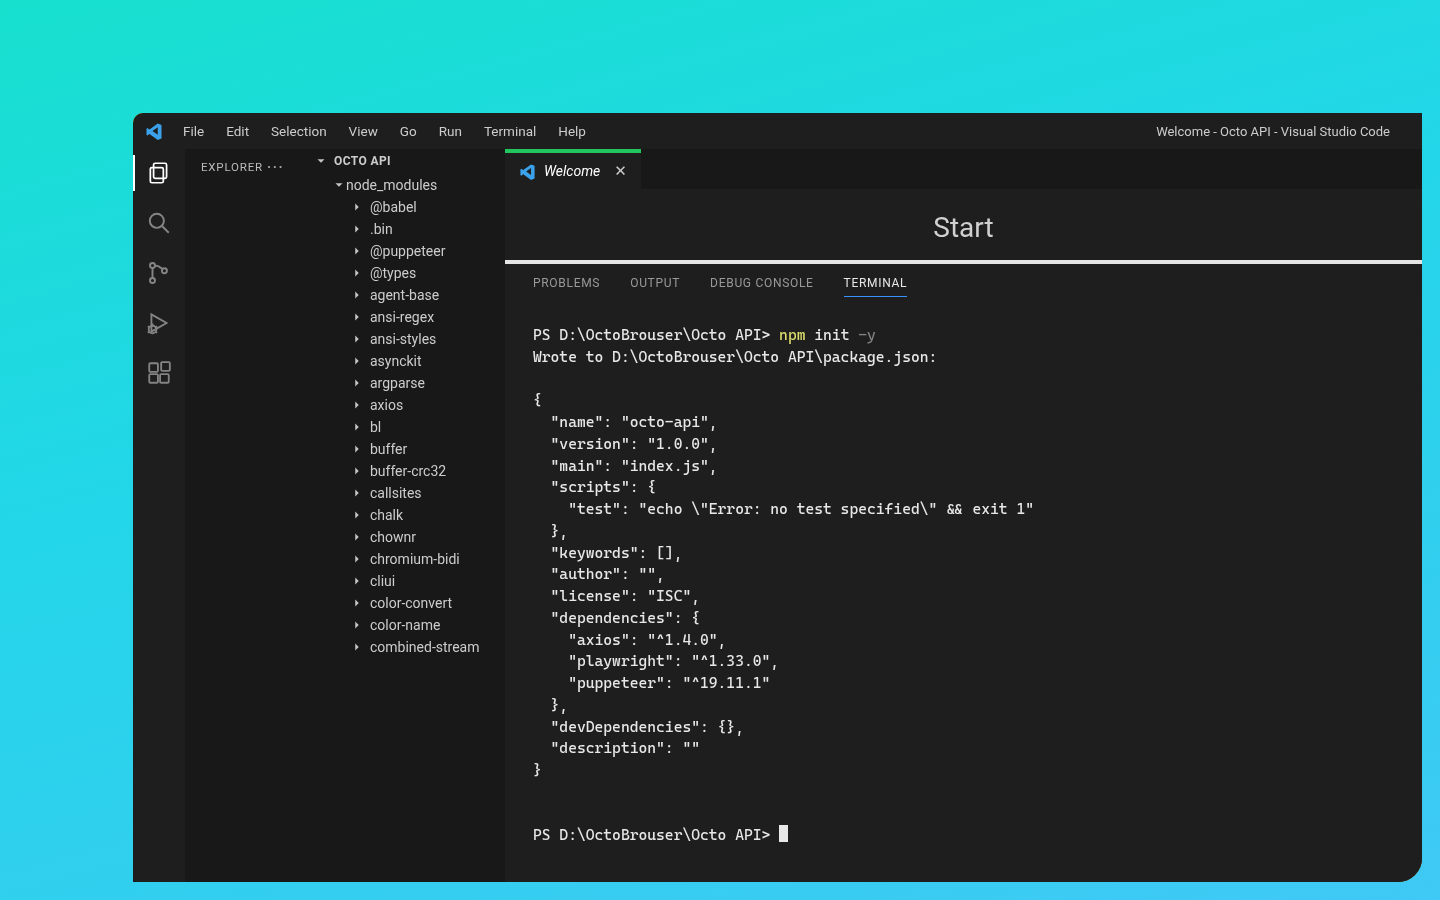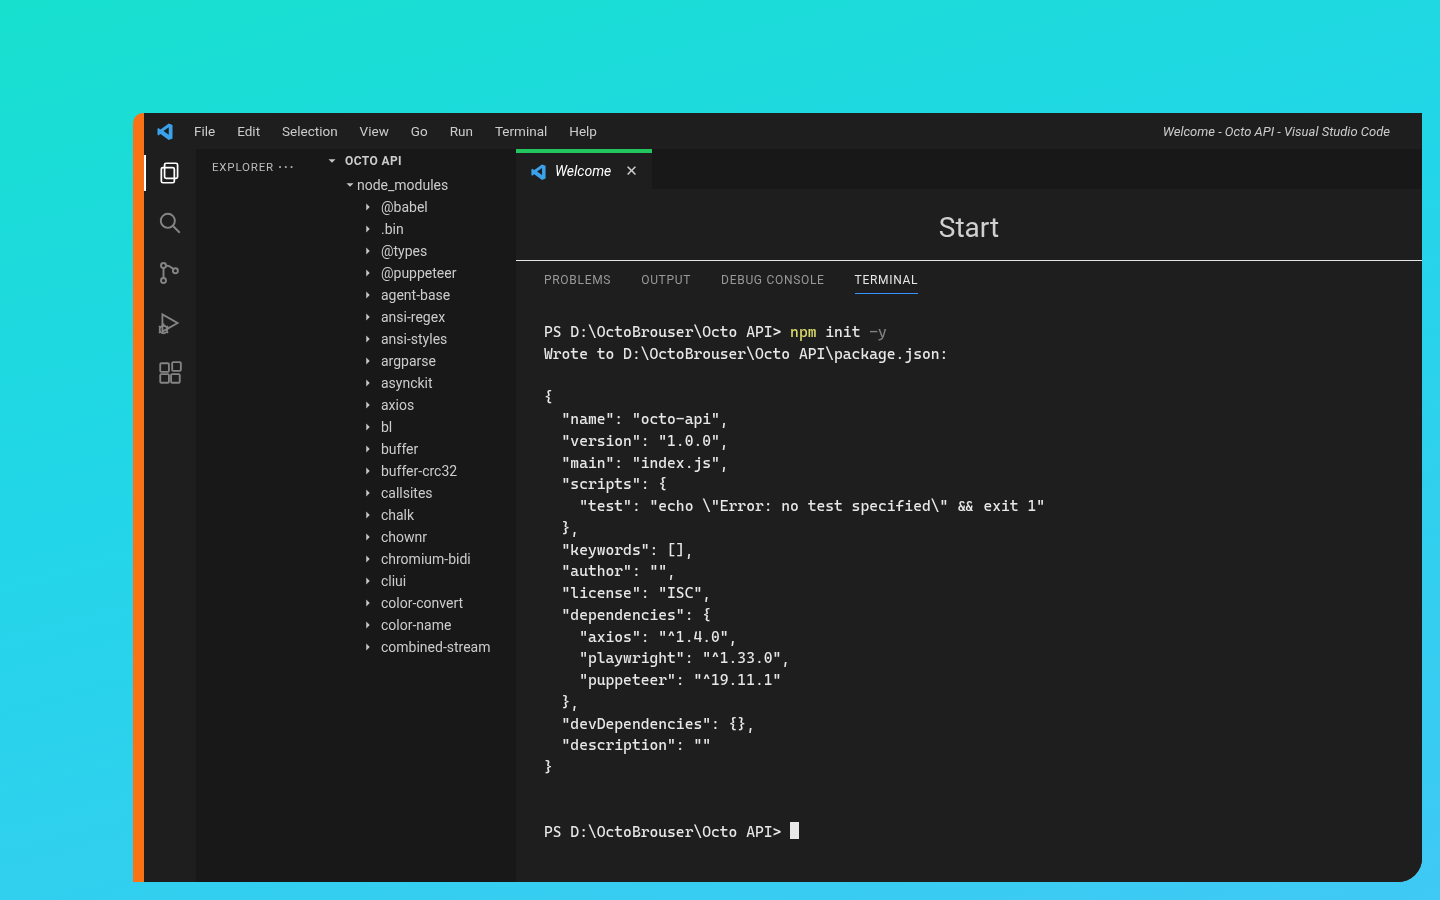--- a/index.html
+++ b/index.html
@@ -16,41 +16,40 @@
   inset: 18px;
   border-radius: 24px;
   overflow: hidden;
 }
 .vscode {
   position: absolute;
   top: 95px;
   left: 115px;
   right: 0;
   bottom: 0;
-  background: #f97316;
+  background: #eab308;
   border-top-left-radius: 10px;
   display: flex;
   flex-direction: column;
   color: #cccccc;
   overflow: hidden;
-  padding-left: 11px;
 }
 
 .titlebar {
   height: 36px;
   background: #1e1e1e;
   display: flex;
   align-items: center;
   padding: 0 8px;
   font-size: 13.5px;
 }
 .titlebar .logo { width: 18px; height: 18px; margin: 0 10px 0 4px; }
 .menu-items { display: flex; gap: 2px; }
 .menu-item { padding: 4px 10px; color: #ccc; cursor: default; border-radius: 4px; }
-.title-center { flex: 1; text-align: right; color: #ccc; padding-right: 24px; font-size: 13px; font-style: italic; }
+.title-center { flex: 1; text-align: right; color: #ccc; padding-right: 24px; font-size: 13px; }
 
 .body { display: flex; flex: 1; overflow: hidden; }
 
 .activitybar {
   width: 52px;
   background: #1e1e1e;
   display: flex;
   flex-direction: column;
   align-items: center;
   padding-top: 10px;
@@ -138,21 +137,21 @@
 .tab .tab-logo { width: 17px; height: 17px; }
 .tab .close { font-style: normal; color: #ccc; font-size: 15px; cursor: pointer; margin-left: 6px; }
 .content-scroll { flex: 1; overflow: hidden; display: flex; flex-direction: column; }
 .start-header {
   padding: 22px 0 16px 0;
   text-align: center;
   font-size: 28px;
   color: #d0d0d0;
   font-weight: 400;
   background: #1e1e1e;
-  border-bottom: 1px solid #e5e5e5;
+  border-bottom: 4px solid #e5e5e5;
 }
 
 .panel-tabs {
   display: flex;
   gap: 30px;
   padding: 12px 28px 10px 28px;
   font-size: 12px;
   letter-spacing: 0.7px;
   color: #999;
   background: #1e1e1e;
@@ -277,36 +276,36 @@
                   </svg>
                 </span>
                 <span>.bin</span>
               </div>
               <div class="tree-leaf">
                 <span class="chev">
                   <svg viewBox="0 0 16 16">
                     <path fill="currentColor" d="m4 6 4 4 4-4z"></path>
                   </svg>
                 </span>
+                <span>@puppeteer</span>
+              </div>
+              <div class="tree-leaf">
+                <span class="chev">
+                  <svg viewBox="0 0 16 16">
+                    <path fill="currentColor" d="m4 6 4 4 4-4z"></path>
+                  </svg>
+                </span>
                 <span>@types</span>
               </div>
               <div class="tree-leaf">
                 <span class="chev">
                   <svg viewBox="0 0 16 16">
                     <path fill="currentColor" d="m4 6 4 4 4-4z"></path>
                   </svg>
                 </span>
-                <span>@puppeteer</span>
-              </div>
-              <div class="tree-leaf">
-                <span class="chev">
-                  <svg viewBox="0 0 16 16">
-                    <path fill="currentColor" d="m4 6 4 4 4-4z"></path>
-                  </svg>
-                </span>
                 <span>agent-base</span>
               </div>
               <div class="tree-leaf">
                 <span class="chev">
                   <svg viewBox="0 0 16 16">
                     <path fill="currentColor" d="m4 6 4 4 4-4z"></path>
                   </svg>
                 </span>
                 <span>ansi-regex</span>
               </div>
@@ -317,29 +316,29 @@
                   </svg>
                 </span>
                 <span>ansi-styles</span>
               </div>
               <div class="tree-leaf">
                 <span class="chev">
                   <svg viewBox="0 0 16 16">
                     <path fill="currentColor" d="m4 6 4 4 4-4z"></path>
                   </svg>
                 </span>
+                <span>asynckit</span>
+              </div>
+              <div class="tree-leaf">
+                <span class="chev">
+                  <svg viewBox="0 0 16 16">
+                    <path fill="currentColor" d="m4 6 4 4 4-4z"></path>
+                  </svg>
+                </span>
                 <span>argparse</span>
-              </div>
-              <div class="tree-leaf">
-                <span class="chev">
-                  <svg viewBox="0 0 16 16">
-                    <path fill="currentColor" d="m4 6 4 4 4-4z"></path>
-                  </svg>
-                </span>
-                <span>asynckit</span>
               </div>
               <div class="tree-leaf">
                 <span class="chev">
                   <svg viewBox="0 0 16 16">
                     <path fill="currentColor" d="m4 6 4 4 4-4z"></path>
                   </svg>
                 </span>
                 <span>axios</span>
               </div>
               <div class="tree-leaf">

